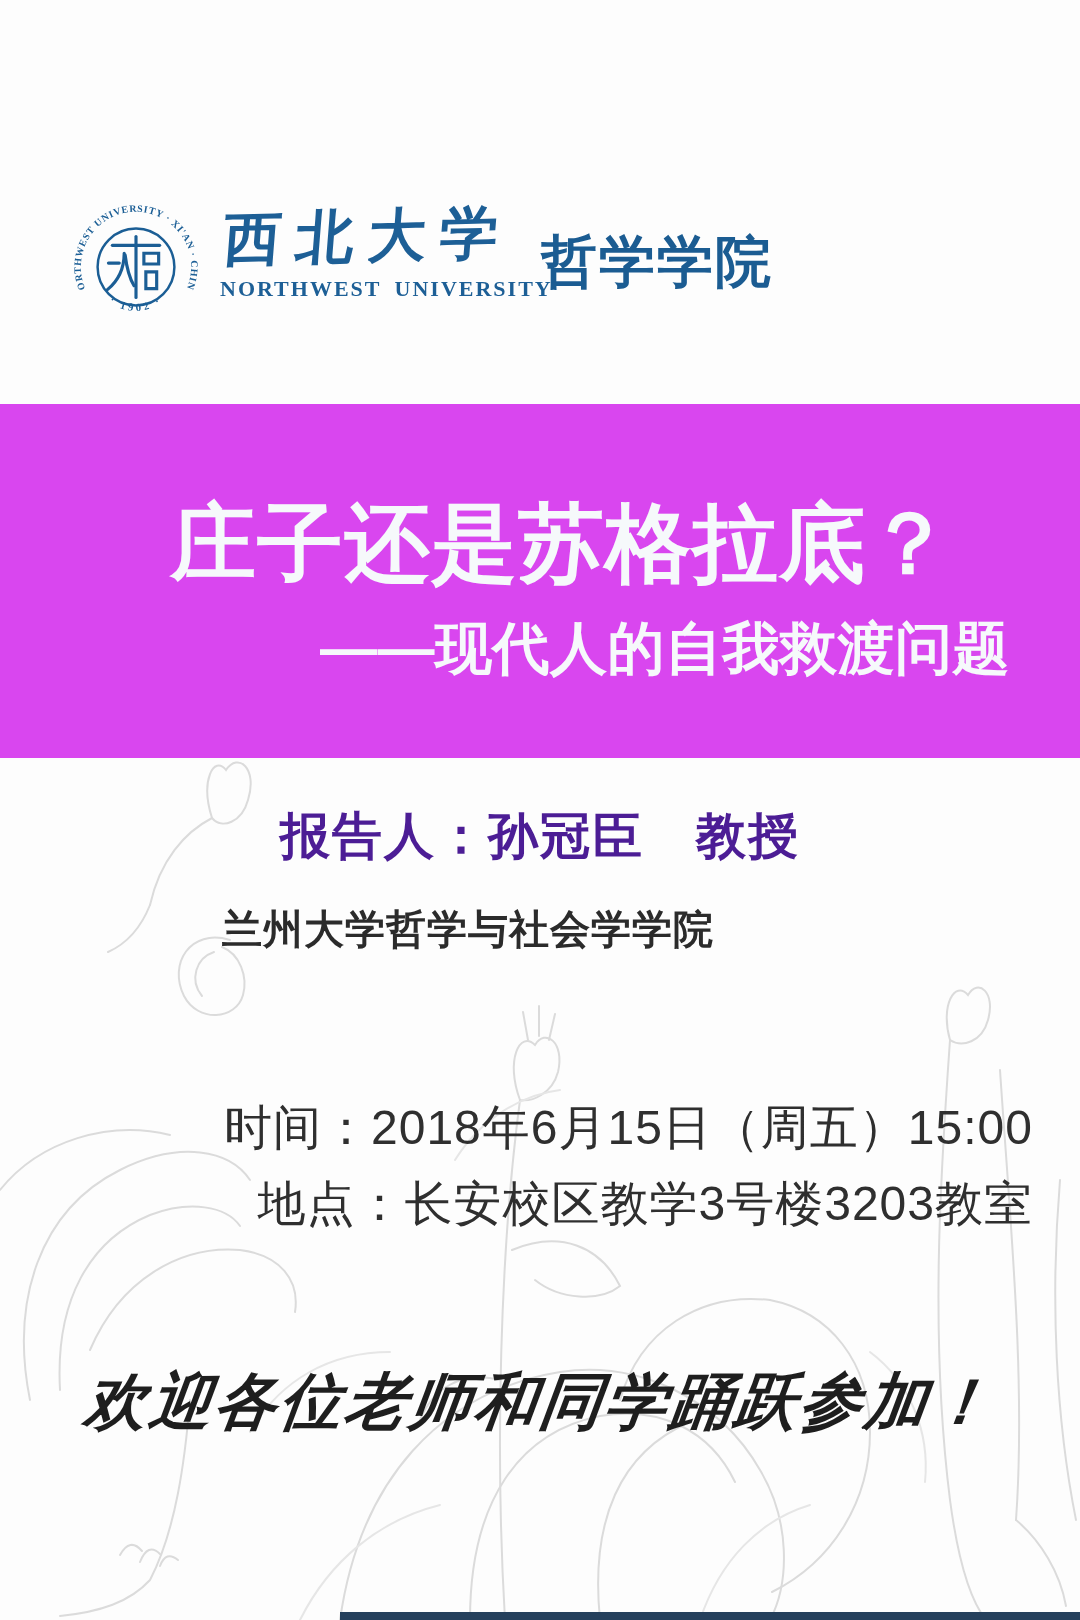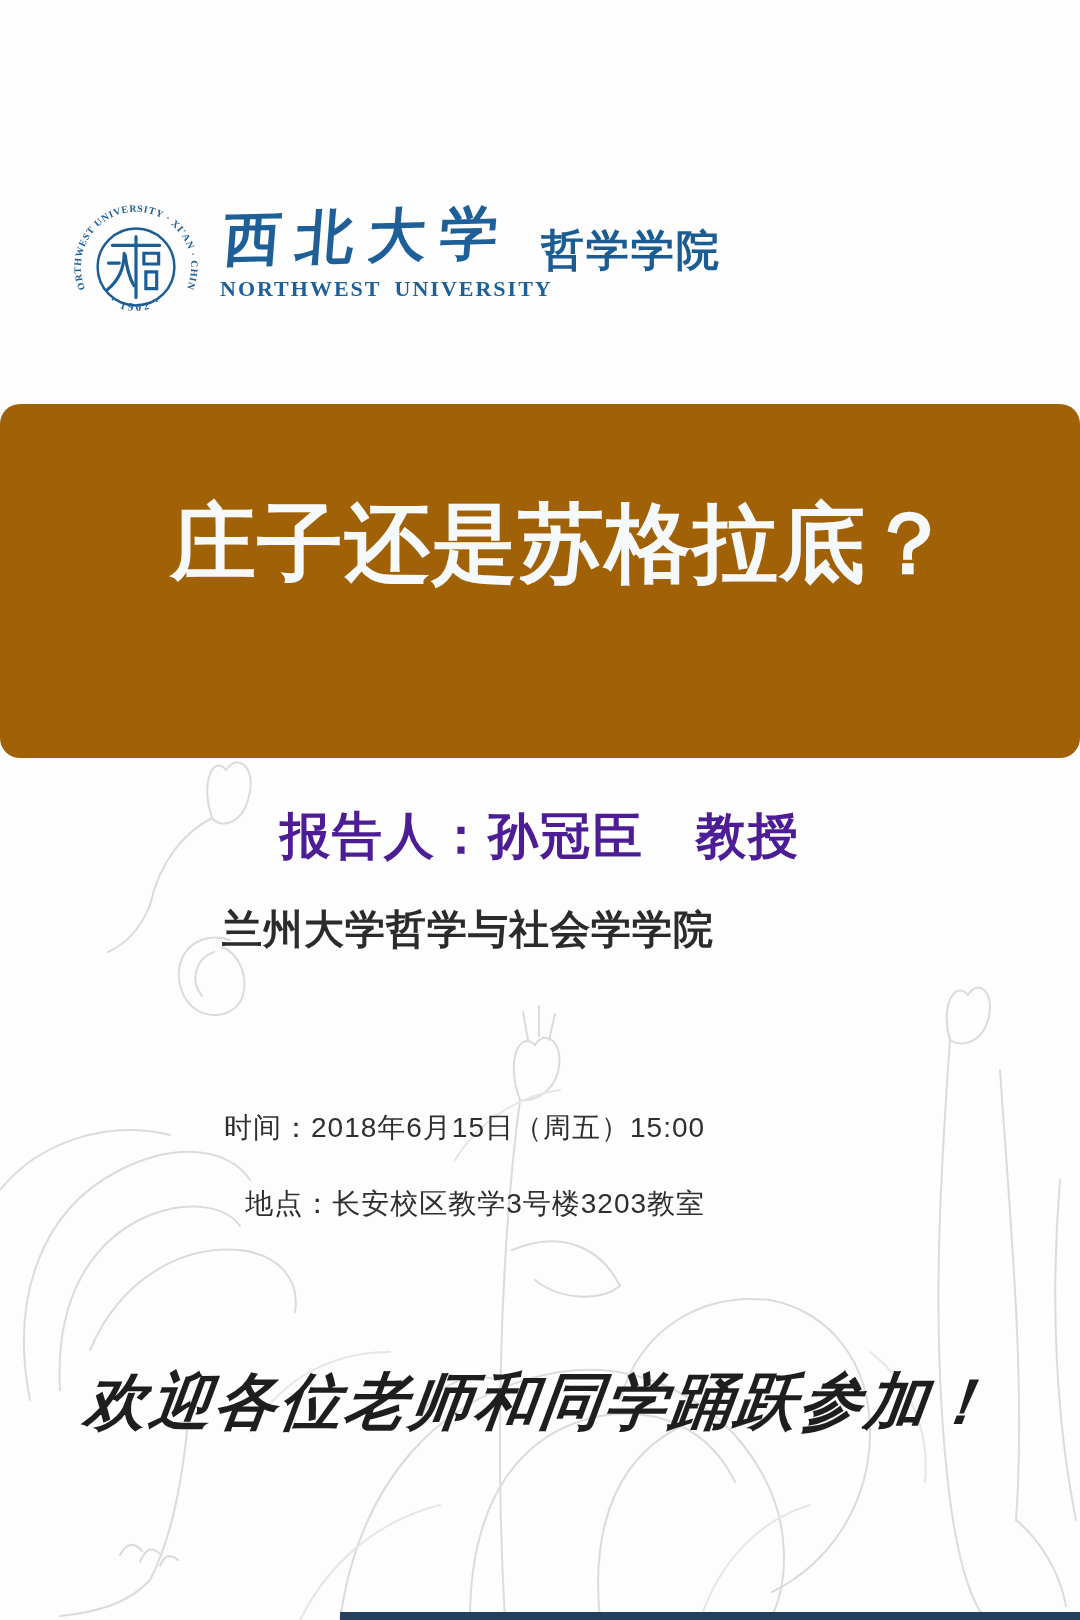--- a/index.html
+++ b/index.html
@@ -10,34 +10,34 @@
   .floral{position:absolute;left:0;top:0;width:1080px;height:1620px;z-index:0;}
 
   
   .logo-row{position:absolute;top:200px;left:72px;display:flex;align-items:flex-start;z-index:2;}
   .seal{width:128px;height:128px;margin-top:3px;flex:0 0 auto;}
   .seal-ring-text{font-family:"Liberation Serif",serif;font-weight:bold;font-size:10px;letter-spacing:0.8px;fill:#1B5E95;}
   .seal-year-text{font-family:"Liberation Serif",serif;font-weight:bold;font-size:11px;letter-spacing:3px;fill:#1B5E95;}
   .uni-col{margin-left:20px;width:296px;text-align:center;}
   .uni-cn{font-size:58px;line-height:72px;font-weight:bold;color:#1D5F96;letter-spacing:14px;transform:skewX(-6deg) rotate(-1.5deg);font-family:"DejaVu Serif",serif;white-space:nowrap;}
   .uni-en{margin-top:4px;font-family:"Liberation Serif",serif;font-weight:bold;font-size:22px;line-height:26px;letter-spacing:2px;word-spacing:6px;color:#1D5F96;white-space:nowrap;}
-  .dept{margin-left:25px;margin-top:16px;font-size:43px;line-height:68px;font-weight:bold;color:#1B5C92;letter-spacing:2px;white-space:nowrap;}
+  .dept{margin-left:25px;margin-top:28px;font-size:56px;line-height:68px;font-weight:bold;color:#1B5C92;letter-spacing:2px;white-space:nowrap;}
 
   
-  .banner{position:absolute;top:404px;left:0;width:1080px;height:354px;background:#a16207;z-index:1;border-radius:20px;}
+  .banner{position:absolute;top:404px;left:0;width:1080px;height:354px;background:#d946ef;z-index:1;}
   .banner .title{position:absolute;left:170px;top:96px;font-size:86px;line-height:1;font-weight:bold;color:#F6F9FB;letter-spacing:1px;white-space:nowrap;}
   .banner .subtitle{position:absolute;right:70px;top:216px;font-size:57px;line-height:1;font-weight:bold;color:#F6F9FB;letter-spacing:0.5px;white-space:nowrap;}
 
   
   .speaker{position:absolute;top:806px;left:0;width:1080px;text-align:center;font-size:50px;line-height:1.2;font-weight:bold;color:#4c1d95;letter-spacing:2px;z-index:2;}
   .affiliation{position:absolute;top:905px;left:0;width:936px;text-align:center;font-size:40px;line-height:1.2;font-weight:bold;color:#2B2B2B;letter-spacing:1px;z-index:2;}
 
   
   .details{position:absolute;top:1104px;left:224px;z-index:2;}
-  .detail-row{font-size:28px;line-height:48px;font-weight:500;color:#2F2F2F;letter-spacing:1px;white-space:nowrap;}
+  .detail-row{font-size:48px;line-height:48px;font-weight:500;color:#2F2F2F;letter-spacing:1px;white-space:nowrap;}
   .detail-row + .detail-row{margin-top:28px;text-align:right;}
 
   
   .welcome{position:absolute;top:1362px;left:0;width:1080px;text-align:center;font-size:62px;line-height:1.3;font-weight:bold;font-style:italic;color:#1E1E1E;letter-spacing:3px;transform:skewX(-7deg);font-family:"DejaVu Serif",serif;z-index:2;white-space:nowrap;}
 
   
   .bottom-bar{position:absolute;left:340px;right:0;bottom:0;height:8px;background:#25405C;z-index:3;}
 </style>
 </head>
 <body>
@@ -118,20 +118,21 @@
     </svg>
     <div class="uni-col">
       <div class="uni-cn">西北大学</div>
       <div class="uni-en">NORTHWEST UNIVERSITY</div>
     </div>
     <div class="dept">哲学学院</div>
   </header>
 
   <section class="banner">
     <div class="title">庄子还是苏格拉底？</div>
+    <div class="subtitle">——现代人的自我救渡问题</div>
   </section>
 
   <div class="speaker">报告人：孙冠臣　教授</div>
   <div class="affiliation">兰州大学哲学与社会学学院</div>
 
   <div class="details">
     <div class="detail-row">时间：2018年6月15日（周五）15:00</div>
     <div class="detail-row">地点：长安校区教学3号楼3203教室</div>
   </div>
 

